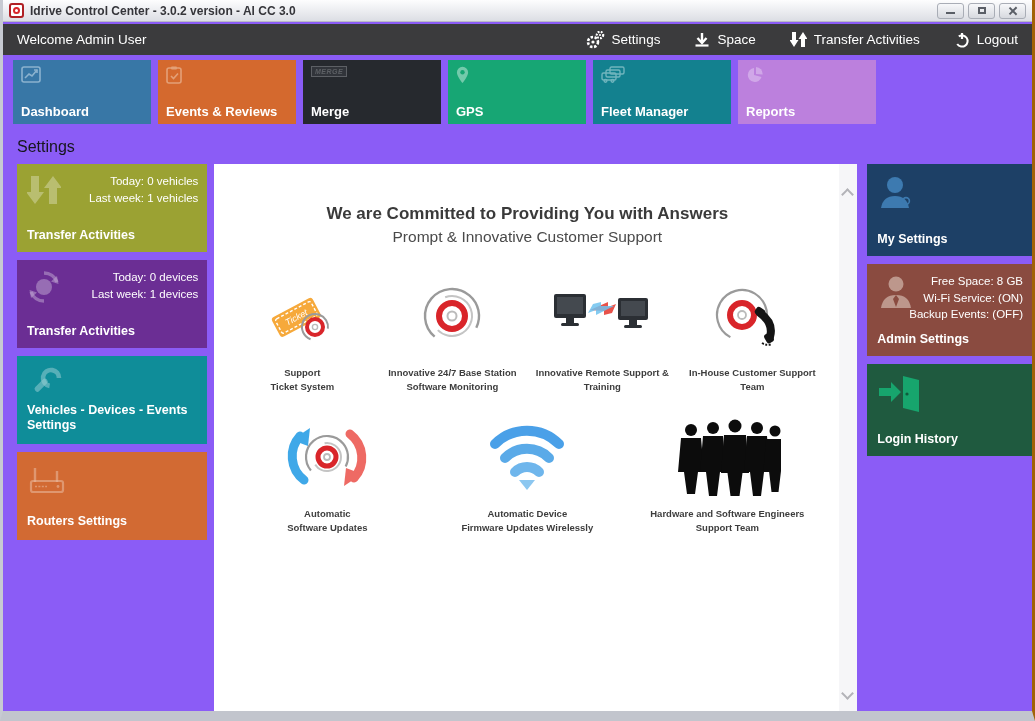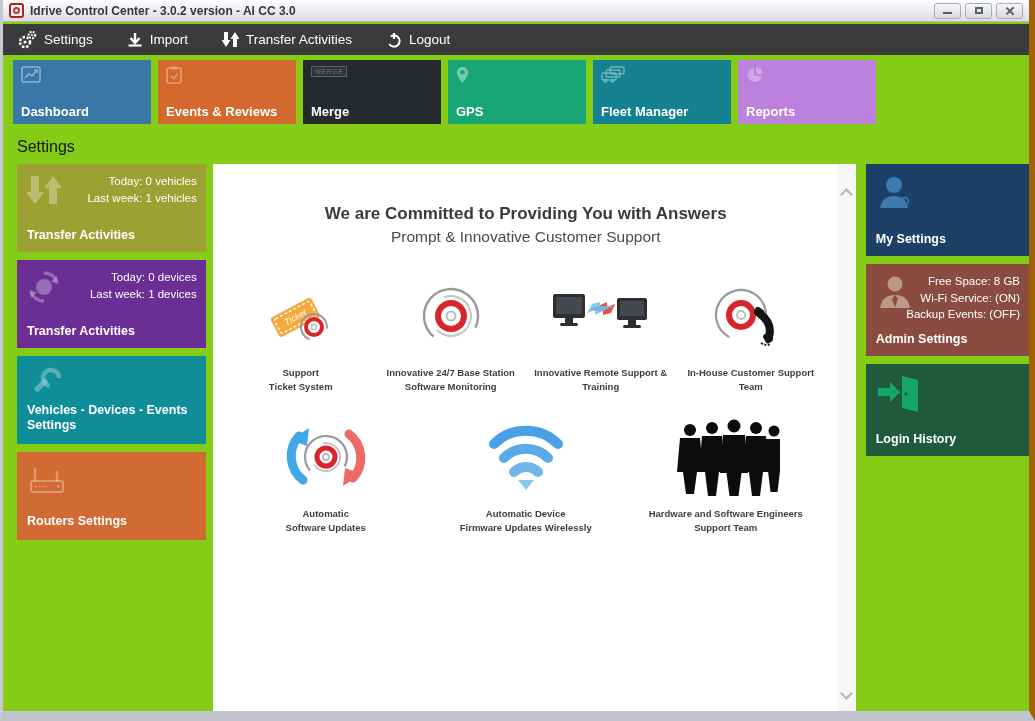--- a/index.html
+++ b/index.html
@@ -1,18 +1,18 @@
 <!DOCTYPE html>
 <html><head>
 <meta charset="utf-8">
 <style>
   * { margin:0; padding:0; box-sizing:border-box; }
   html,body { width:1035px; height:721px; font-family:"Liberation Sans","DejaVu Sans",sans-serif; }
-  .window { width:1035px; height:721px; background:#84cc16; position:relative; overflow:hidden;
-            border-left:3px solid #c7cad2; border-right:6px solid #a16207; border-bottom:10px solid #c2c5cd; }
+  .window { width:1035px; height:721px; background:#8b5cf6; position:relative; overflow:hidden;
+            border-left:3px solid #c7cad2; border-right:3px solid #a16207; border-bottom:10px solid #c2c5cd; }
   
   .titlebar { height:22px; background:linear-gradient(#fdfdfe,#dcdee4); display:flex; align-items:center;
               padding:0 6px; border-bottom:1px solid #b9bcc4; }
   .app-logo { width:15px; height:15px; border-radius:3px; background:#fff; border:2px solid #b02025;
               display:flex; align-items:center; justify-content:center; margin-right:6px; }
   .app-logo i { width:7px; height:7px; border:2px solid #d9252a; border-radius:50%; display:block; }
   .title-text { font-size:12px; font-weight:bold; color:#35353a; flex:1; }
   .winbtns { display:flex; gap:4px; }
   .winbtn { width:27px; height:16px; border:1px solid #a9adb6; border-radius:3px;
             background:linear-gradient(#f7f8fa,#d7d9df); display:flex; align-items:center; justify-content:center; }
@@ -86,41 +86,42 @@
       <span class="winbtn">
           <span class="glyph-max"></span>
         </span>
       <span class="winbtn">
           <span class="glyph-close"></span>
         </span>
     </span>
   </div>
 
   <div class="menubar">
+    <span class="welcome">Welcome Admin User</span>
     <span class="menu-items">
       <span class="menu-item">
         <span class="micon">
           <svg width="20" height="18" viewBox="0 0 20 18">
               <circle cx="8" cy="11" r="5" fill="none" stroke="#fff" stroke-width="2.6" stroke-dasharray="2.5 1.6"></circle>
               <circle cx="8" cy="11" r="1.6" fill="#fff"></circle>
               <circle cx="15" cy="4" r="3.2" fill="none" stroke="#fff" stroke-width="2.2" stroke-dasharray="1.8 1.3"></circle>
               <circle cx="15" cy="4" r="1.1" fill="#fff"></circle>
             </svg>
         </span>
         <span>Settings</span>
       </span>
       <span class="menu-item">
         <span class="micon">
           <svg width="16" height="16" viewBox="0 0 16 16">
               <path d="M8 1 v8" stroke="#fff" stroke-width="2.4"></path>
               <path d="M3.5 6 L8 11 L12.5 6" fill="none" stroke="#fff" stroke-width="2.4"></path>
               <path d="M1.5 13.5 h13" stroke="#fff" stroke-width="2.2"></path>
             </svg>
         </span>
-        <span>Import</span>
+        <span>Space</span>
       </span>
       <span class="menu-item">
         <span class="micon">
           <svg width="17" height="17" viewBox="0 0 17 17">
               <polygon points="2,1 6,1 6,9 8.5,9 4,16 -0.5,9 2,9" fill="#fff"></polygon>
               <polygon points="11,16 15,16 15,8 17.5,8 13,1 8.5,8 11,8" fill="#fff"></polygon>
             </svg>
         </span>
         <span>Transfer Activities</span>
       </span>

